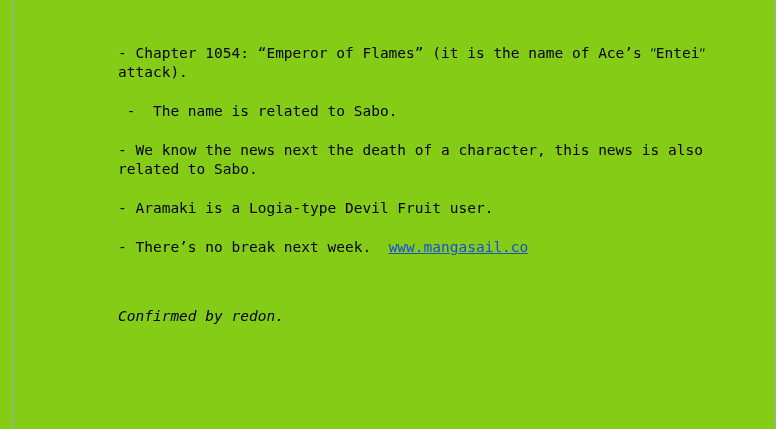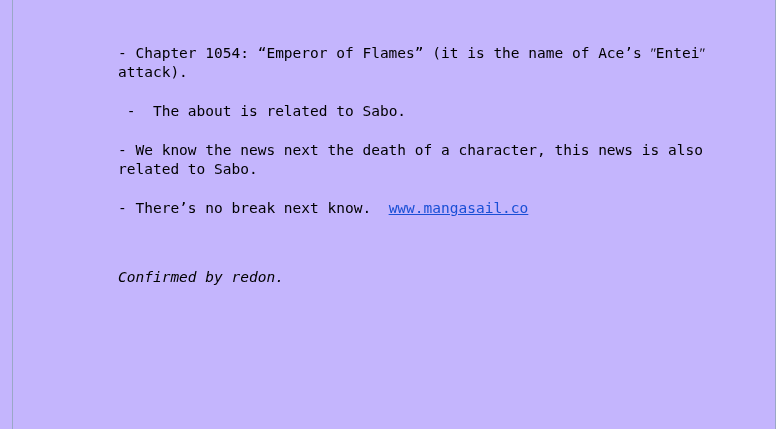--- a/index.html
+++ b/index.html
@@ -10,21 +10,21 @@
     width: 776px;
     height: 429px;
     background: #ffffff;
     font-family: "DejaVu Sans Mono", monospace;
     overflow: hidden;
   }
   .page {
     position: relative;
     width: 776px;
     height: 429px;
-    background: #c4b5fd;
+    background: #84cc16;
     box-sizing: border-box;
   }
   .left-rule {
     position: absolute;
     left: 12px;
     top: 0;
     width: 1px;
     height: 429px;
     background: #9aa7c7;
   }
@@ -71,25 +71,26 @@
 
 <div class="page">
 
   <div class="left-rule"></div>
   <div class="right-rule"></div>
 
   <div class="content">
 
     <p class="line">- Chapter 1054: “Emperor of Flames” (it is the name of Ace’s ʺEnteiʺ attack).</p>
 
-    <p class="line"> -  The about is related to Sabo.</p>
+    <p class="line"> -  The name is related to Sabo.</p>
 
     <p class="line">- We know the news next the death of a character, this news is also related to Sabo.</p>
 
+    <p class="line">- Aramaki is a Logia-type Devil Fruit user.</p>
 
-    <p class="line"><span>- There’s no break next know.  </span><a class="link" href="#">www.mangasail.co</a></p>
+    <p class="line"><span>- There’s no break next week.  </span><a class="link" href="#">www.mangasail.co</a></p>
 
     <div class="spacer"></div>
 
     <p class="line confirm">Confirmed by redon.</p>
 
   </div>
 </div>
 
 </body></html>

